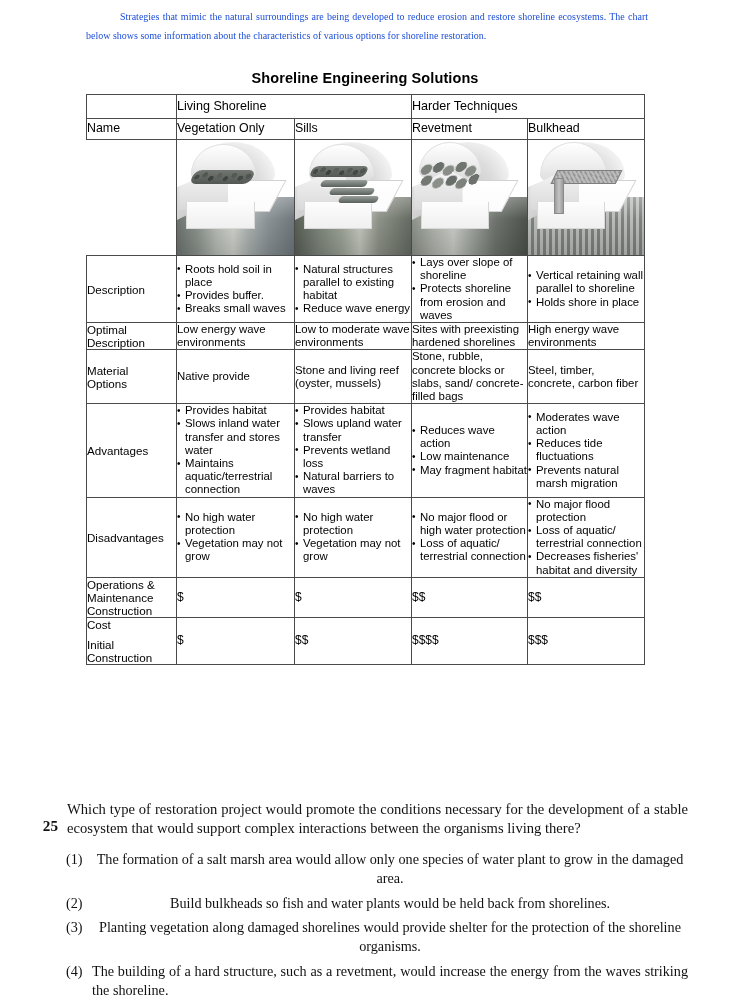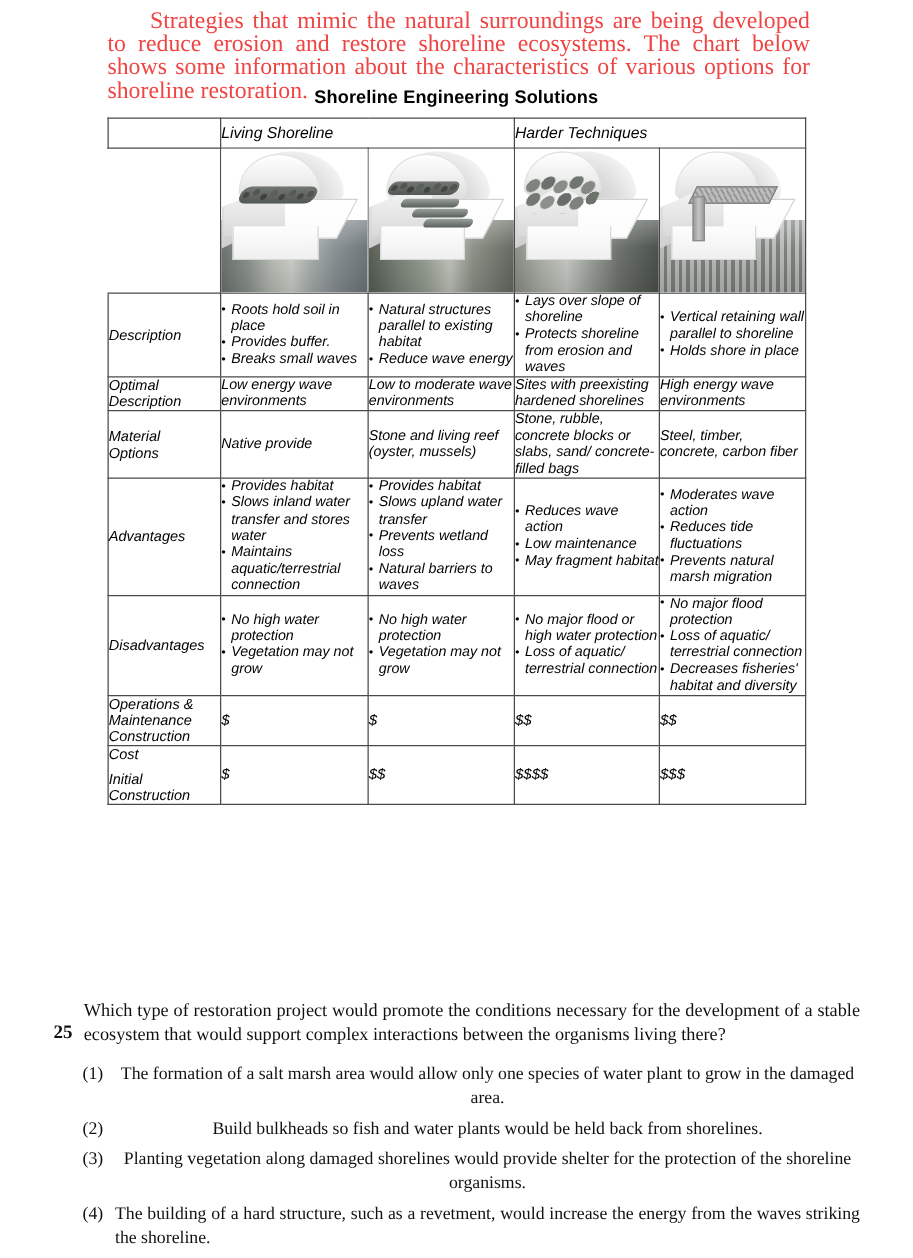--- a/index.html
+++ b/index.html
@@ -16,25 +16,25 @@
     overflow: hidden;
   }
 
   
   #intro {
     position: absolute;
     left: 86px;
     top: 8px;
     width: 562px;
     font-family: "Liberation Serif", serif;
-    font-size: 19px;
+    font-size: 10px;
     line-height: 18.6px;
     text-align: justify;
     text-indent: 34px;
-    color: #ef4444;
+    color: #1d4ed8;
   }
 
   
   #chart-title {
     position: absolute;
     left: 0;
     top: 70px;
     width: 730px;
     text-align: center;
     font-family: "Liberation Sans", sans-serif;
@@ -50,21 +50,20 @@
     top: 94px;
     width: 558px;
   }
   table.solutions {
     border-collapse: collapse;
     width: 558px;
     table-layout: fixed;
     font-family: "Liberation Sans", sans-serif;
     font-size: 11.4px;
     line-height: 13.2px;
-    font-style: italic;
   }
   table.solutions td, table.solutions th {
     border: 1.4px solid #4a4a4a;
     padding: 0;
     vertical-align: middle;
     font-weight: normal;
     text-align: left;
   }
   
   col.c0 { width: 90px; }
@@ -385,20 +384,27 @@
         <col class="c4">
     </colgroup>
     <tbody>
 
       <tr>
         <td class="corner"></td>
         <th class="group" colspan="2">Living Shoreline</th>
         <th class="group" colspan="2">Harder Techniques</th>
       </tr>
 
+      <tr>
+        <td class="namehead">Name</td>
+        <th class="colhead">Vegetation Only</th>
+        <th class="colhead">Sills</th>
+        <th class="colhead">Revetment</th>
+        <th class="colhead">Bulkhead</th>
+      </tr>
 
       <tr>
         <td style="border-left:none;"></td>
         <td class="imgcell">
           <div class="illus">
             <div class="photo veg"></div>
             <div class="hill"></div>
             <div class="mound" style="left:12%;top:4px;width:54%;height:36px;"></div>
             <div class="slope"></div>
             <div class="block-top"></div>

